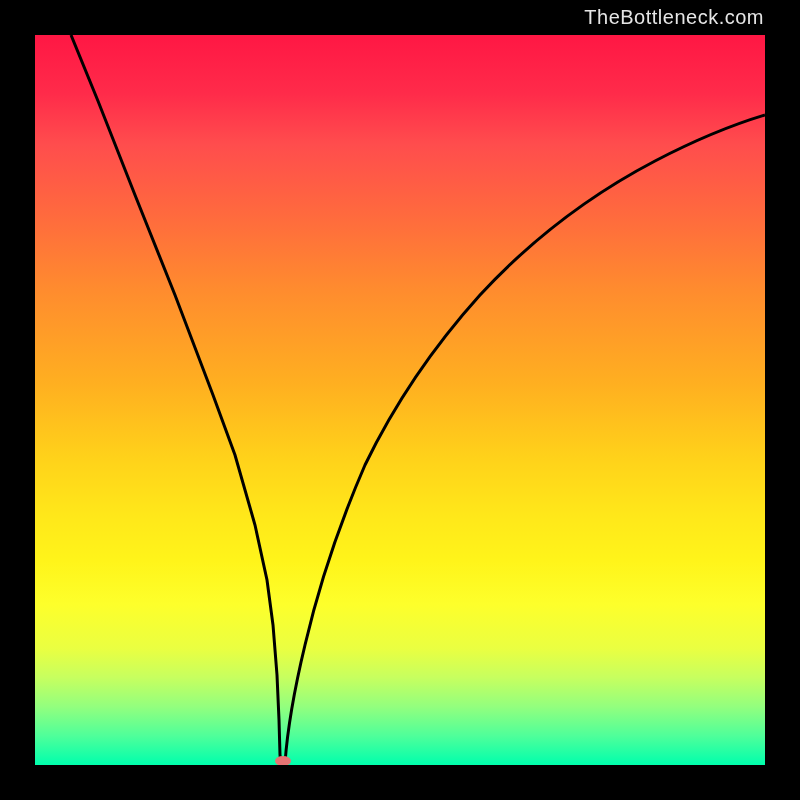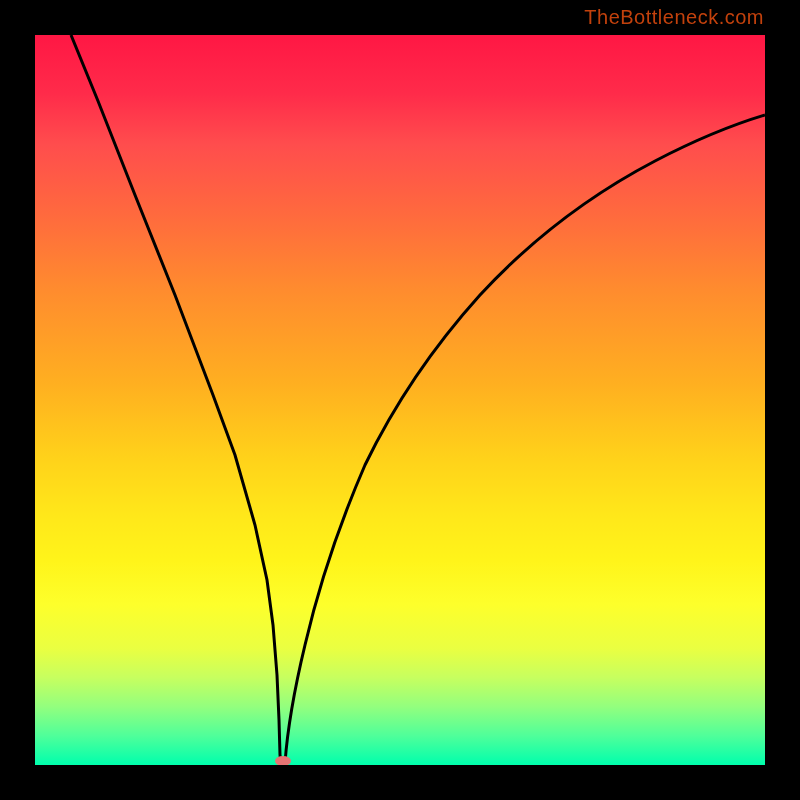--- a/index.html
+++ b/index.html
@@ -39,21 +39,21 @@
       #eaff41 84%,
       #c7ff5f 88%,
       #93ff7e 92%,
       #4fff9a 96%,
       #00ffad 100%);
   }
   .attribution {
     position: absolute;
     top: 6px;
     right: 36px;
-    color: #c2410c;
+    color: #e5e5e5;
     font-size: 20px;
     font-family: Arial, sans-serif;
     letter-spacing: 0.5px;
   }
   .curve {
     position: absolute;
     top: 35px;
     left: 35px;
     width: 730px;
     height: 730px;

